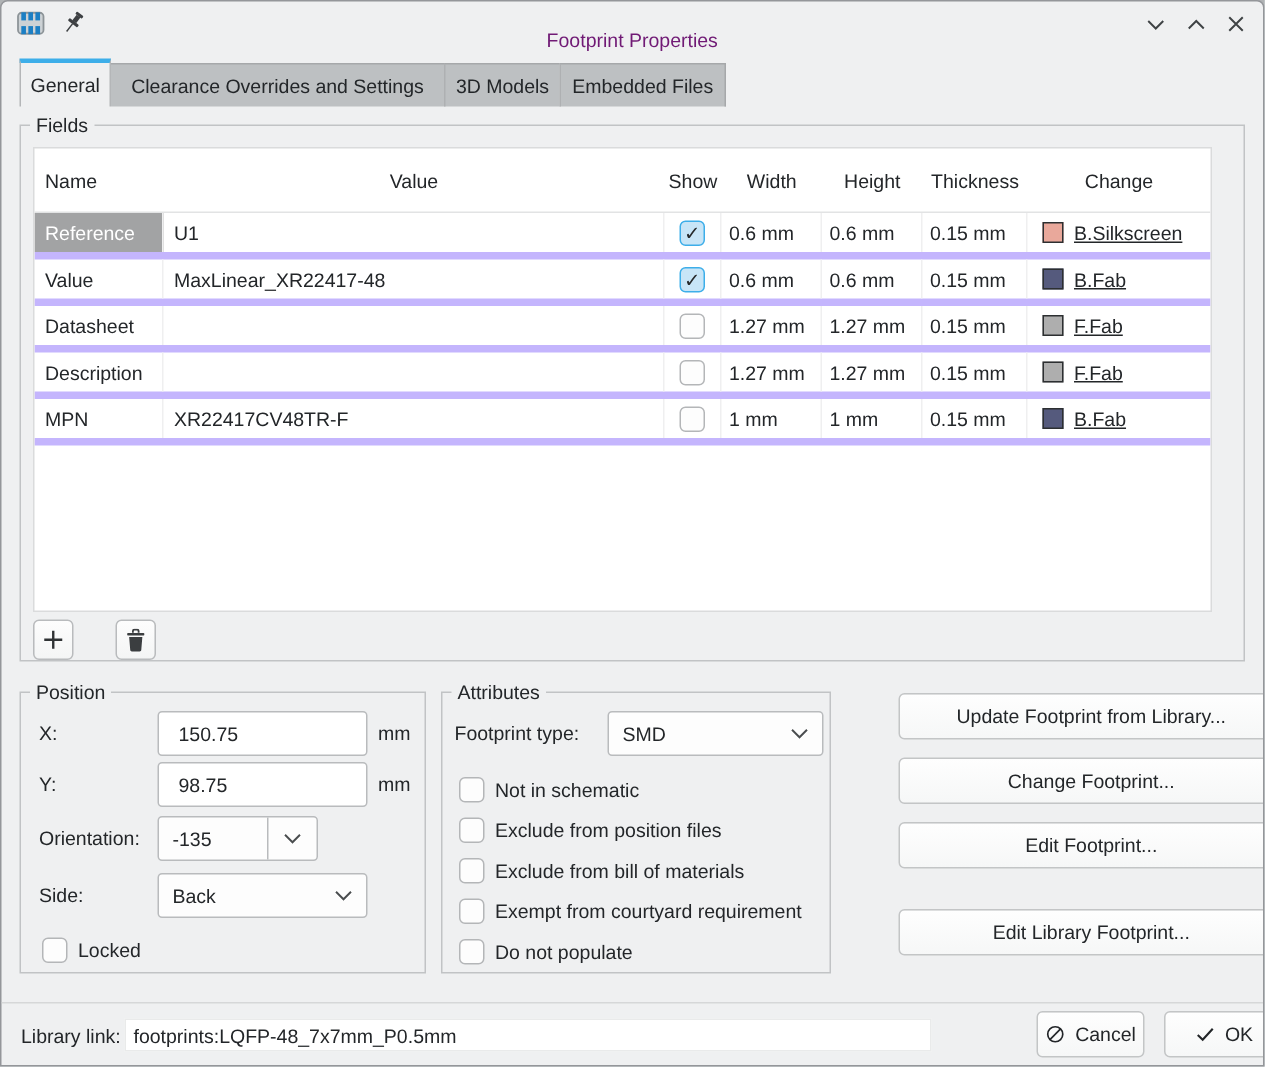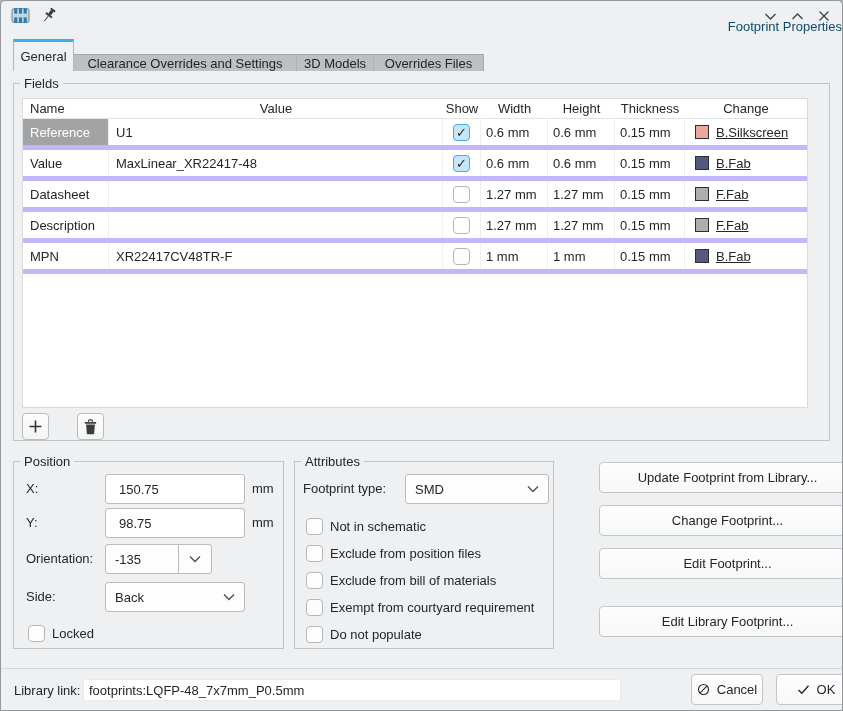--- a/index.html
+++ b/index.html
@@ -4,49 +4,49 @@
 <style>
   * { margin:0; padding:0; box-sizing:border-box; }
   html,body { background:#b0b3b5; }
   body { font-family:"Liberation Sans","DejaVu Sans",sans-serif; font-size:13px; color:#232629; }
 
   .dialog { position:relative; width:843px; height:711px; background:#eff0f1;
             border:1px solid #94969a; border-radius:5px 5px 0 0; overflow:hidden; }
 
   
   .titlebar { position:absolute; left:0; top:0; width:100%; height:30px; }
-  .title { position:absolute; left:0; top:18px; width:100%; text-align:right; color:#0c4a6e; }
+  .title { position:absolute; left:0; top:18px; width:100%; text-align:center; color:#701a75; }
   .tb-left { position:absolute; left:10px; top:5px; display:flex; align-items:center; gap:11px; }
   .tb-right { position:absolute; right:10px; top:7px; display:flex; align-items:center; gap:11px; }
   .winbtn { width:16px; height:16px; display:flex; align-items:center; justify-content:center; cursor:default; }
 
   
   .tabbar { position:absolute; left:12px; top:38px; height:32px; display:flex; align-items:flex-end; }
   .tab { display:flex; align-items:center; justify-content:center; white-space:nowrap; }
   .tab.active { height:32px; background:#eff0f1; border-left:1px solid #b4b6b8; border-right:1px solid #b4b6b8;
                 border-top:3px solid #3daee9; width:61px; position:relative; z-index:2; }
-  .tab.inactive { height:17px; background:#bdc0c2; border-top:1px solid #a6a8aa; }
+  .tab.inactive { height:29px; background:#bdc0c2; border-top:1px solid #a6a8aa; }
   .tab.inactive + .tab.inactive { border-left:1px solid #aeb0b2; }
   .tab.inactive:last-child { border-right:1px solid #a6a8aa; }
   .t-clearance { width:222px; }
   .t-3d { width:77px; }
   .t-embedded { width:111px; }
 
   
   .group { position:absolute; border:1px solid #c1c3c5; background:#eff0f1; }
   .group > .glabel { position:absolute; top:-8px; left:6px; background:#eff0f1; padding:0 4px; line-height:15px; }
   .g-fields { left:12px; top:82px; width:817px; height:358px; }
   .g-position { left:12px; top:460px; width:271px; height:188px; }
   .g-attributes { left:293px; top:460px; width:260px; height:188px; }
 
   
   .tbl { position:absolute; left:8px; top:14px; width:786px; height:310px; background:#ffffff;
          border:1px solid #dadbdc; overflow:hidden; }
   .trow, .thead { display:grid; grid-template-columns:86px 334px 38px 67px 67px 70px 1fr; }
-  .thead { height:20px; border-bottom:1px solid #e2e3e4; }
+  .thead { height:43px; border-bottom:1px solid #e2e3e4; }
   .thead > div { display:flex; align-items:center; justify-content:center; color:#232629; }
   .thead > div.hl { justify-content:flex-start; padding-left:7px; }
   .trow { height:31px; border-bottom:5px solid #c4b5fd; }
   .cell { display:flex; align-items:center; border-right:1px solid #efeff0; height:100%; overflow:hidden; }
   .cell:last-child { border-right:none; }
   .c-name, .c-value { padding-left:7px; }
   .c-num { padding-left:5px; }
   .c-show { justify-content:center; }
   .c-layer { padding-left:10px; gap:7px;text-decoration:underline; }
   .cell.selected { background:#a2a3a4; color:#ffffff; }
@@ -141,21 +141,21 @@
     <div class="tab active">
         <span>General</span>
       </div>
     <div class="tab inactive t-clearance">
         <span>Clearance Overrides and Settings</span>
       </div>
     <div class="tab inactive t-3d">
         <span>3D Models</span>
       </div>
     <div class="tab inactive t-embedded">
-        <span>Overrides Files</span>
+        <span>Embedded Files</span>
       </div>
   </div>
 
   <div class="group g-fields">
     <span class="glabel">Fields</span>
 
     <div class="tbl">
       <div class="thead">
         <div class="hl">Name</div>
         <div>Value</div>

